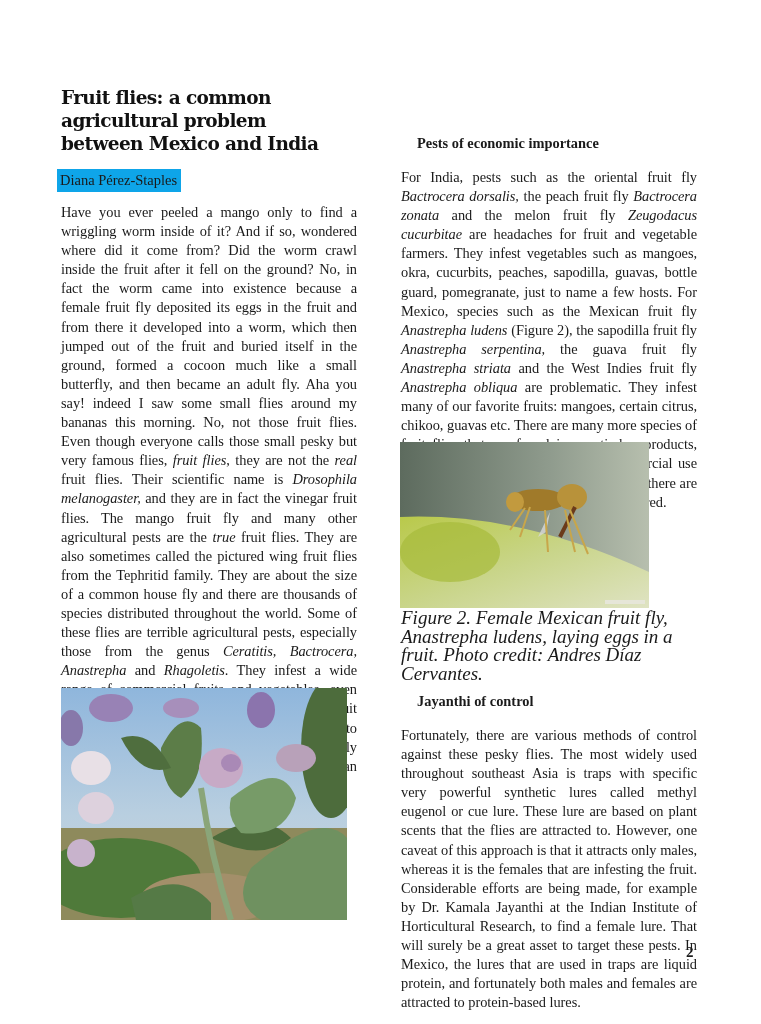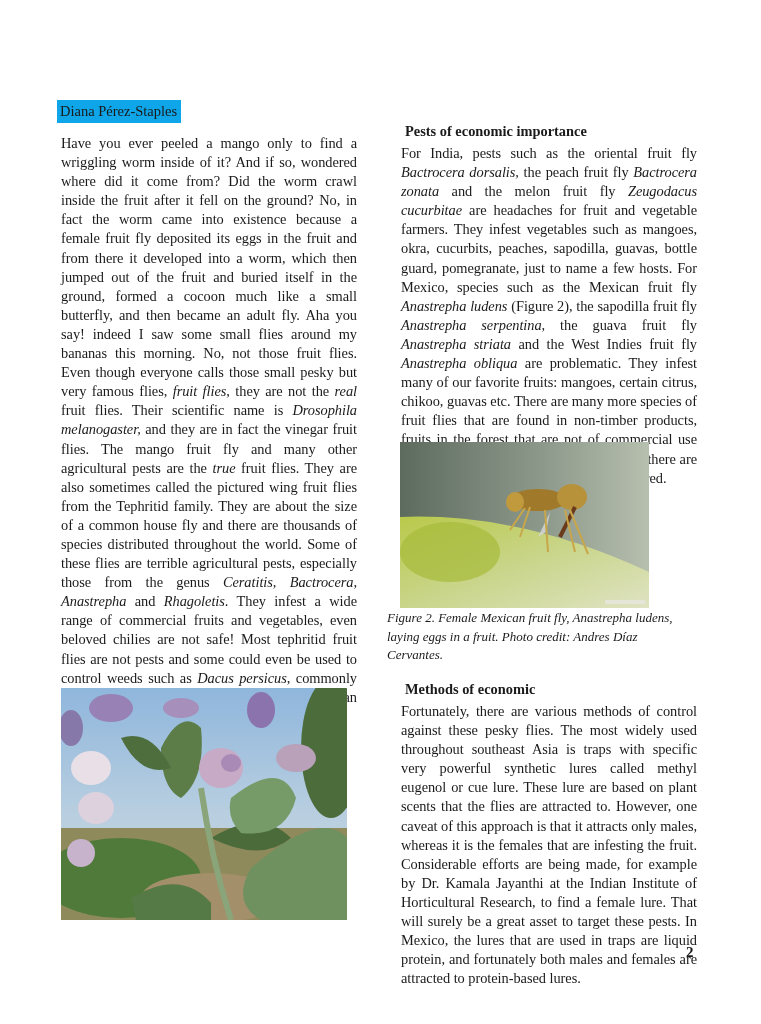--- a/index.html
+++ b/index.html
@@ -9,34 +9,35 @@
   .left { left: 61px; top: 86px; width: 296px; }
   .right { left: 401px; top: 118px; width: 296px; }
   h1.title { font-family: "DejaVu Serif", "Liberation Serif", serif; font-weight: bold;
              font-size: 18.5px; line-height: 23px; margin: 0; letter-spacing: -0.6px;
              color: #111; width: 280px; }
   .author { display: inline-block; background: #0ea5e9; padding: 2px 4px 2px 3px;
             font-size: 14.5px; line-height: 19px; margin-top: 14px; margin-left: -4px; color: #1a1a1a; }
   p.body { font-size: 14.4px; line-height: 19.1px; margin: 0; text-align: justify;
            letter-spacing: -0.05px; }
   .left p.body { margin-top: 11px; }
-  h2.sec { font-size: 14.4px; line-height: 18px; font-weight: bold; margin: 4px; }
+  h2.sec { font-size: 14.4px; line-height: 18px; font-weight: bold; margin: 16px; }
   i { }
   .fig1 { position: absolute; left: 61px; top: 688px; width: 286px; height: 232px; overflow: hidden; }
   .fig2 { position: absolute; left: 400px; top: 442px; width: 249px; height: 166px; overflow: hidden; }
-  .caption { position: absolute; left: 387px; top: 609px; width: 296px; font-style: italic;
-             font-size: 13px; line-height: 18.5px; margin: 0; }
+  .caption { position: absolute; left: 401px; top: 609px; width: 296px; font-style: italic;
+             font-size: 19px; line-height: 18.5px; margin: 0; }
   .methods { position: absolute; left: 401px; top: 676px; width: 296px; }
   .pagenum { position: absolute; left: 686px; top: 944px; font-size: 15px; font-weight: bold; }
   svg { display: block; }
 </style>
 </head>
 <body>
 
 <div class="col left">
+  <h1 class="title">Fruit flies: a common agricultural problem between Mexico and India</h1>
   <div class="author">Diana Pérez-Staples</div>
   <p class="body"><span>Have you ever peeled a mango only to find a wriggling worm inside of it? And if so, wondered where did it come from? Did the worm crawl inside the fruit after it fell on the ground? No, in fact the worm came into existence because a female fruit fly deposited its eggs in the fruit and from there it developed into a worm, which then jumped out of the fruit and buried itself in the ground, formed a cocoon much like a small butterfly, and then became an adult fly. Aha you say! indeed I saw some small flies around my bananas this morning. No, not those fruit flies. Even though everyone calls those small pesky but very famous flies, </span><i>fruit flies</i><span>, they are not the </span><i>real</i><span> fruit flies. Their scientific name is </span><i>Drosophila melanogaster,</i><span> and they are in fact the vinegar fruit flies. The mango fruit fly and many other agricultural pests are the </span><i>true</i><span> fruit flies. They are also sometimes called the pictured wing fruit flies from the Tephritid family. They are about the size of a common house fly and there are thousands of species distributed throughout the world. Some of these flies are terrible agricultural pests, especially those from the genus </span><i>Ceratitis, Bactrocera, Anastrepha</i><span> and </span><i>Rhagoletis</i><span>. They infest a wide range of commercial fruits and vegetables, even beloved chilies are not safe! Most tephritid fruit flies are not pests and some could even be used to control weeds such as </span><i>Dacus persicus</i><span>, commonly found around Callotropis plants in many Indian towns (Figure 1).</span></p>
 </div>
 
 <div class="fig1">
   <svg width="286" height="232" viewBox="0 0 286 232">
     <defs>
       <linearGradient id="sky" x1="0" y1="0" x2="0" y2="1">
         <stop offset="0" stop-color="#8fb6dc"></stop>
           <stop offset="0.55" stop-color="#b9cfe0"></stop>
@@ -98,17 +99,17 @@
       <path d="M175 65 L160 95" stroke="#6b3a1a" stroke-width="4"></path>
       <path d="M130 65 L120 95 M145 68 L148 110 M165 68 L175 110 M170 68 L188 112 M125 66 L110 88" stroke="#c8a64a" stroke-width="2" fill="none"></path>
     </g>
     <rect x="205" y="158" width="40" height="4" fill="#e6e6d8"></rect>
   </svg>
 </div>
 
 <p class="caption">Figure 2. Female Mexican fruit fly, Anastrepha ludens, laying eggs in a fruit. Photo credit: Andres Díaz Cervantes.</p>
 
 <div class="methods">
-  <h2 class="sec">Methods of economic</h2>
+  <h2 class="sec">Jayanthi of control</h2>
   <p class="body">Fortunately, there are various methods of control against these pesky flies. The most widely used throughout southeast Asia is traps with specific very powerful synthetic lures called methyl eugenol or cue lure. These lure are based on plant scents that the flies are attracted to. However, one caveat of this approach is that it attracts only males, whereas it is the females that are infesting the fruit. Considerable efforts are being made, for example by Dr. Kamala Jayanthi at the Indian Institute of Horticultural Research, to find a female lure. That will surely be a great asset to target these pests. In Mexico, the lures that are used in traps are liquid protein, and fortunately both males and females are attracted to protein-based lures.</p>
 </div>
 
 <div class="pagenum">2</div>
 
 </body></html>

